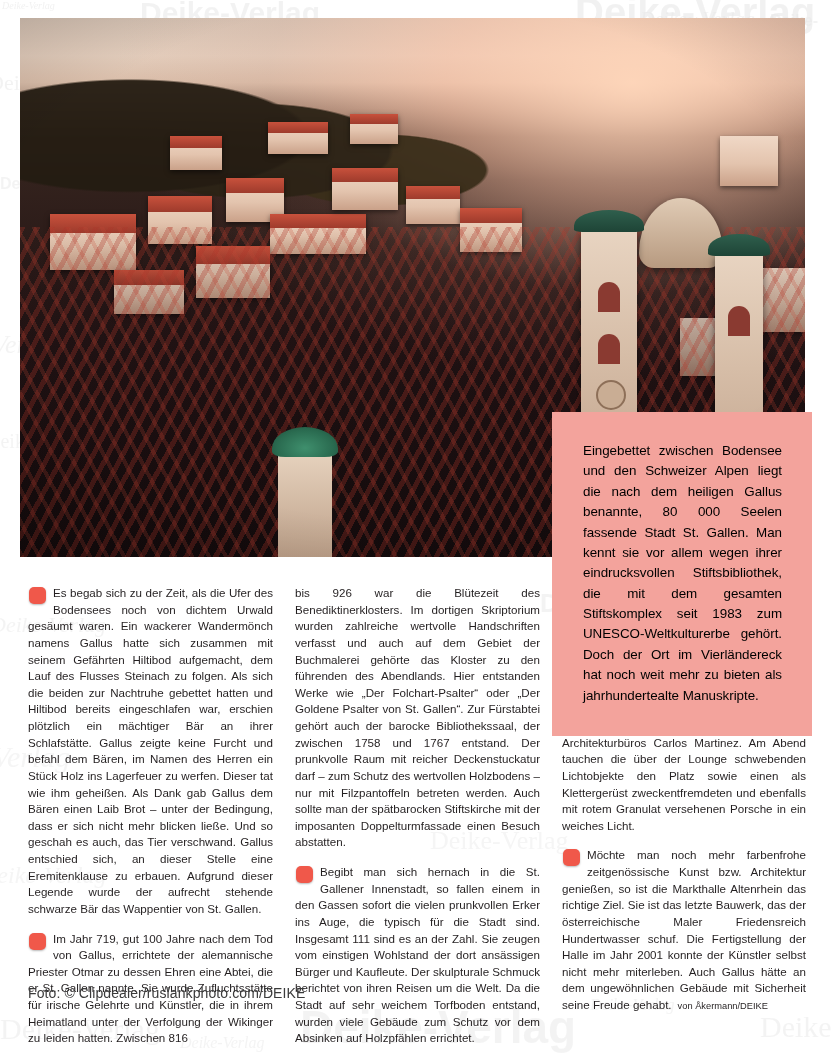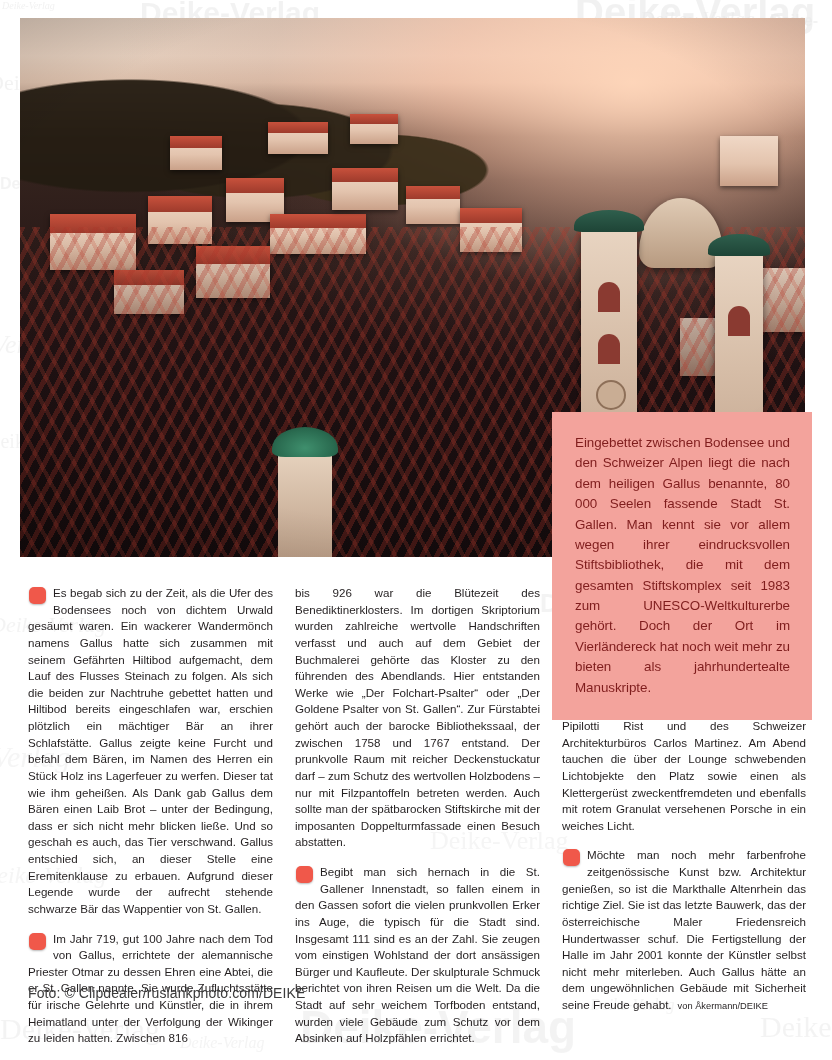--- a/index.html
+++ b/index.html
@@ -204,27 +204,27 @@
     left: 552px;
     top: 412px;
     width: 260px;
     padding: 13px 14px 14px 15px;
     background: #f3a39c;
     color: #ffffff;
     box-sizing: border-box;
     z-index: 3;
   }
   .lead-box p {
-    margin: 8px;
+    margin: 16px;
     font-family: "Liberation Sans Narrow", "Liberation Sans", sans-serif;
     font-size: 13.4px;
     line-height: 1.52;
     text-align: justify;
     letter-spacing: -0.05px;
-    color: #7f1d1d;
+    color: #000000;
   }
 
   
   .columns {
     position: absolute;
     left: 28px;
     top: 585px;
     width: 778px;
     height: 432px;
     display: flex;

